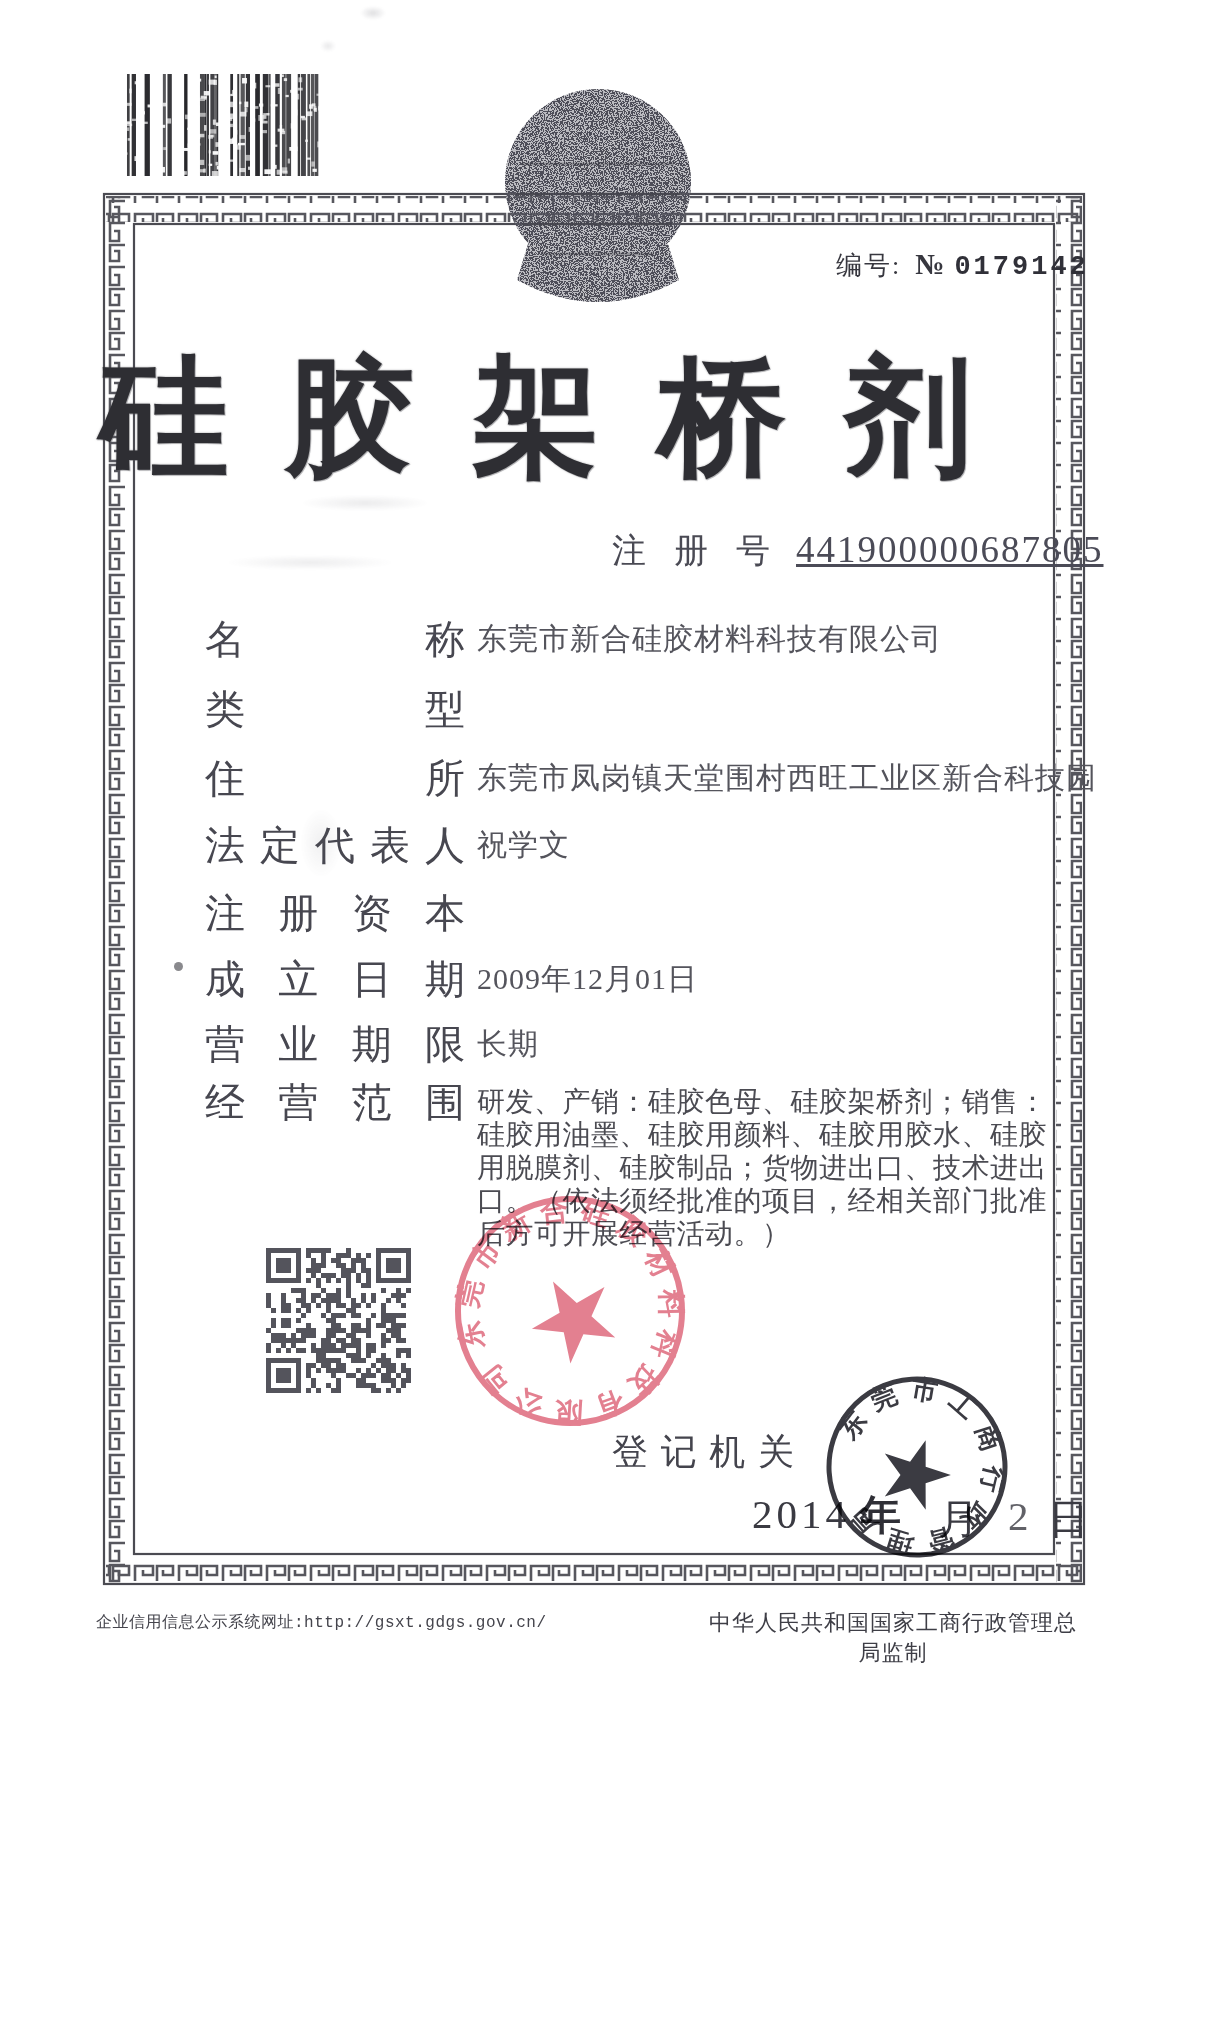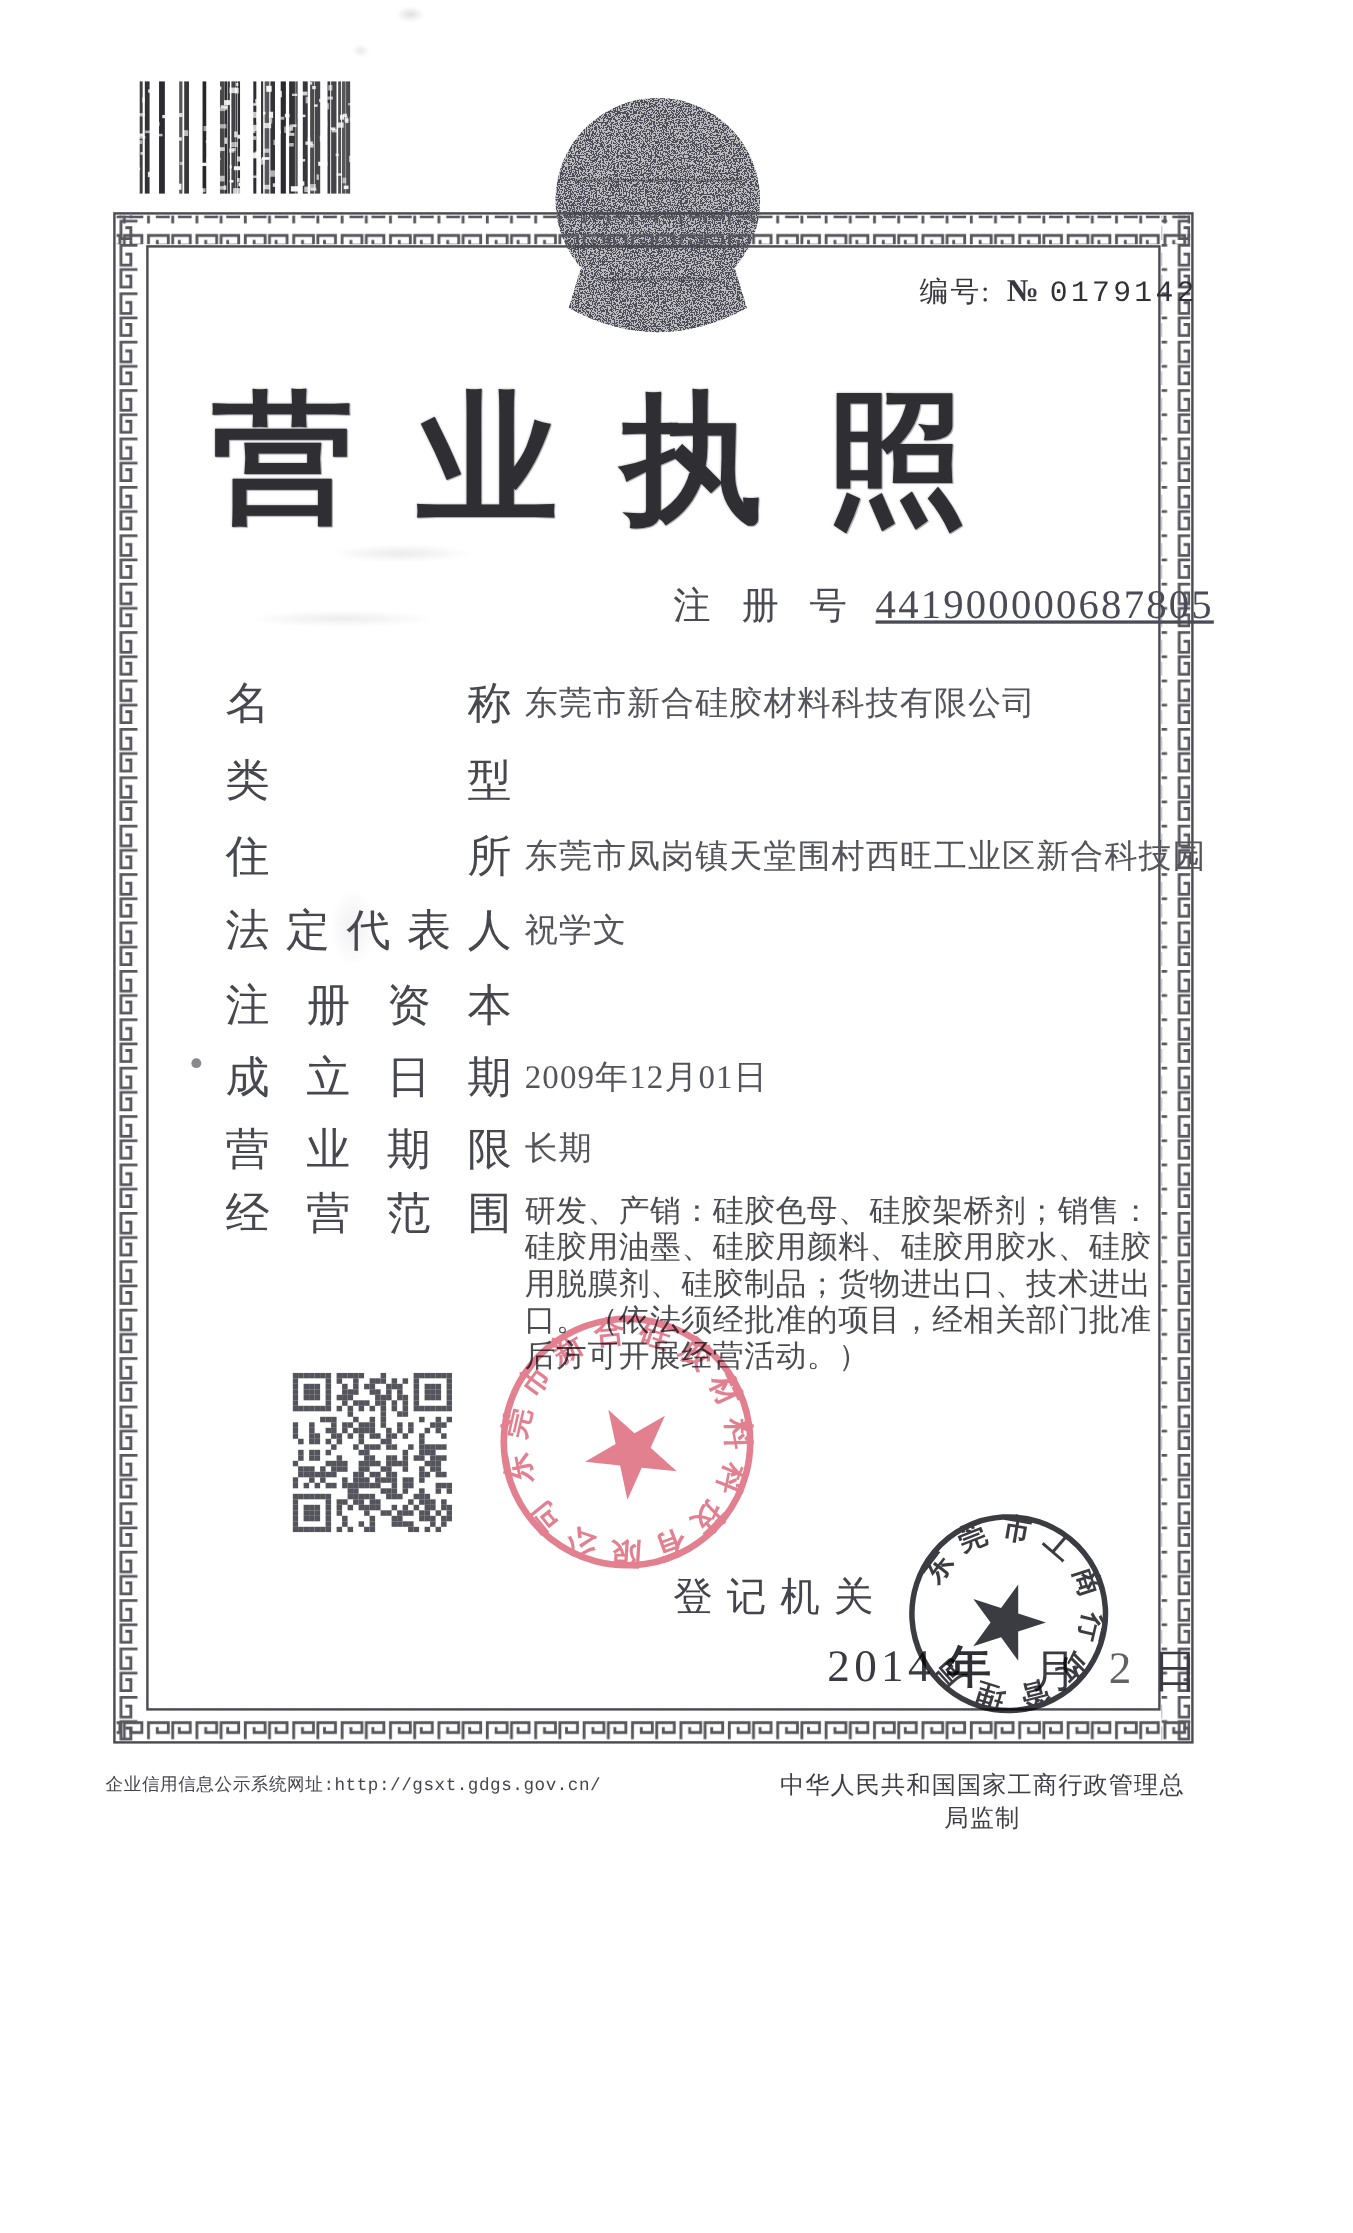--- a/index.html
+++ b/index.html
@@ -5,21 +5,21 @@
   html,body{margin:0;padding:0;}
   body{
     width:1230px;height:2030px;position:relative;background:#ffffff;
     font-family:"Liberation Serif","DejaVu Serif",serif;color:#3c3c44;
     overflow:hidden;
   }
   .abs{position:absolute;}
   
   .serial{left:836px;top:248px;font-size:26px;color:#37373f;letter-spacing:2px;white-space:nowrap;}
   .serial .no-sym{font-family:"Liberation Serif",serif;font-weight:bold;font-size:29px;padding:0 8px 0 14px;}
-  .serial .no-val{font-family:"Liberation Mono","DejaVu Sans Mono",monospace;font-size:27px;letter-spacing:3px;color:#303038;}
+  .serial .no-val{font-family:"Liberation Mono","DejaVu Sans Mono",monospace;font-size:27px;letter-spacing:3px;color:#303038;font-weight:bold;}
   .title{
     left:106px;top:332px;width:976px;text-align:center;
     font-family:"Liberation Sans","DejaVu Sans",sans-serif;
     font-weight:900;font-size:128px;letter-spacing:58px;transform:translateX(-29px);
     color:#2e2e33;text-shadow:0 0 2px rgba(70,70,75,.6),1px 1px 0 rgba(90,90,95,.35);
     white-space:nowrap;
   }
   .regline{left:612px;top:528px;display:flex;align-items:baseline;white-space:nowrap;}
   .reg-label{display:flex;justify-content:space-between;width:158px;font-size:34px;color:#4a4a54;}
   .reg-value{margin-left:26px;font-size:37px;letter-spacing:2px;color:#4b4b57;text-decoration:underline;}
@@ -271,21 +271,21 @@
   </g>
   <g opacity="0.3" stroke="#2e2e36" stroke-width="3" fill="none">
     <path d="M20,80 H172 M14,110 H178 M20,140 H170 M40,170 H152"></path>
   </g>
 </svg>
 
 <div class="abs serial">
   <span>编号:</span><span class="no-sym">№</span><span class="no-val">0179142</span>
 </div>
 
-<div class="abs title">营业执照</div>
+<div class="abs title">硅胶架桥剂</div>
 
 <div class="abs regline">
   <span class="reg-label">
       <span>注</span>
       <span>册</span>
       <span>号</span>
     </span>
   <span class="reg-value">441900000687805</span>
 </div>
 

